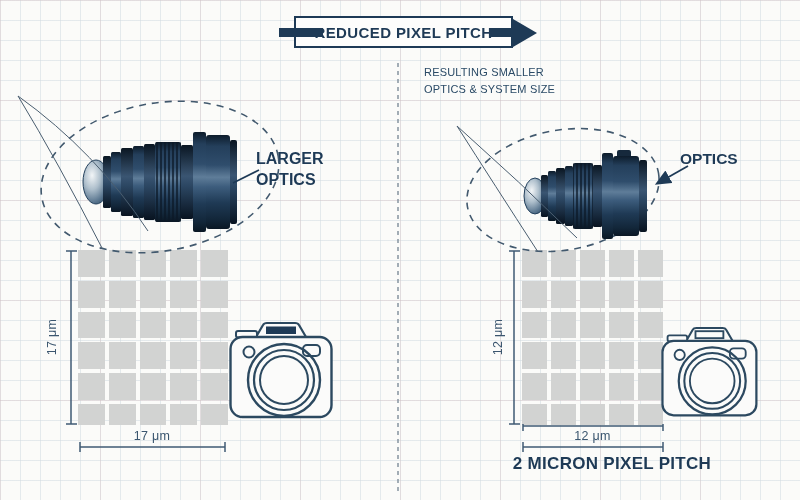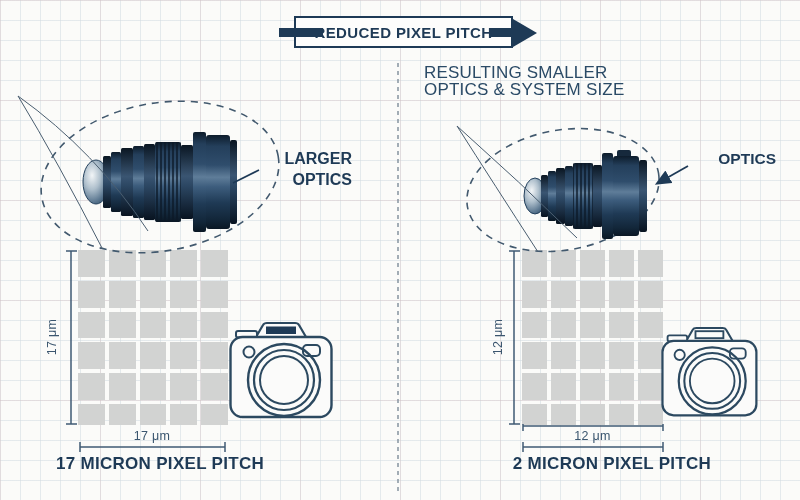--- a/index.html
+++ b/index.html
@@ -26,24 +26,24 @@
   .banner-text { font-size:15px; font-weight:bold; color:#1e3a56; letter-spacing:0.4px; }
   .shaft { background:#1e3a56; height:9px; top:28px; z-index:4; }
   .shaft-left { left:279px; width:44px; }
   .shaft-right { left:489px; width:25px; }
   .arrow-head {
     left:513px; top:19px; width:0; height:0; z-index:4;
     border-left:24px solid #1e3a56;
     border-top:14px solid transparent; border-bottom:14px solid transparent;
   }
   
-  .note { left:424px; top:64px; font-size:17px; line-height:17px;
+  .note { left:424px; top:64px; font-size:11px; line-height:17px;
     color:#2a4a66; font-weight:500; letter-spacing:0.2px; }
   
-  .optics-label { text-align:right; font-weight:bold; color:#1e3a56; }
+  .optics-label { text-align:left; font-weight:bold; color:#1e3a56; }
   .optics-left  { left:256px; top:148px; width:96px; font-size:16px; line-height:21px; }
   .optics-right { left:680px; top:148px; width:96px; font-size:15.5px; line-height:21px; }
   
   .pixel-grid { display:grid; gap:4px; }
   .grid-left  { left:78px;  top:250px; width:150px; height:175px; }
   .grid-right { left:522px; top:250px; width:141px; height:175px; }
   .pixel-cell { background:#d2d3d2; }
   
   .dim-label { font-size:12.5px; color:#3b566f; text-align:center; letter-spacing:0.3px; }
   .vdim-left  { left:22px;  top:330px; width:60px; height:14px; transform:rotate(-90deg); }
@@ -144,21 +144,20 @@
       <div class="pixel-cell"></div>
       <div class="pixel-cell"></div>
       <div class="pixel-cell"></div>
     </div>
 
   <div class="abs dim-label vdim-left">17 μm</div>
   <div class="abs dim-label vdim-right">12 μm</div>
   <div class="abs dim-label hdim-left">17 μm</div>
   <div class="abs dim-label hdim-right">12 μm</div>
 
-  <div class="abs pitch-title title-left">17 MICRON PIXEL PITCH</div>
   <div class="abs pitch-title title-right">2 MICRON PIXEL PITCH</div>
 
   <svg class="overlay" width="800" height="500" viewBox="0 0 800 500">
     <defs>
       <linearGradient id="lensGrad" x1="0" y1="0" x2="0" y2="1">
         <stop offset="0%" stop-color="#0d1c2b"></stop>
         <stop offset="12%" stop-color="#243f5b"></stop>
         <stop offset="32%" stop-color="#2f4d6c"></stop>
         <stop offset="45%" stop-color="#5f7d99"></stop>
         <stop offset="55%" stop-color="#3d5d7d"></stop>

